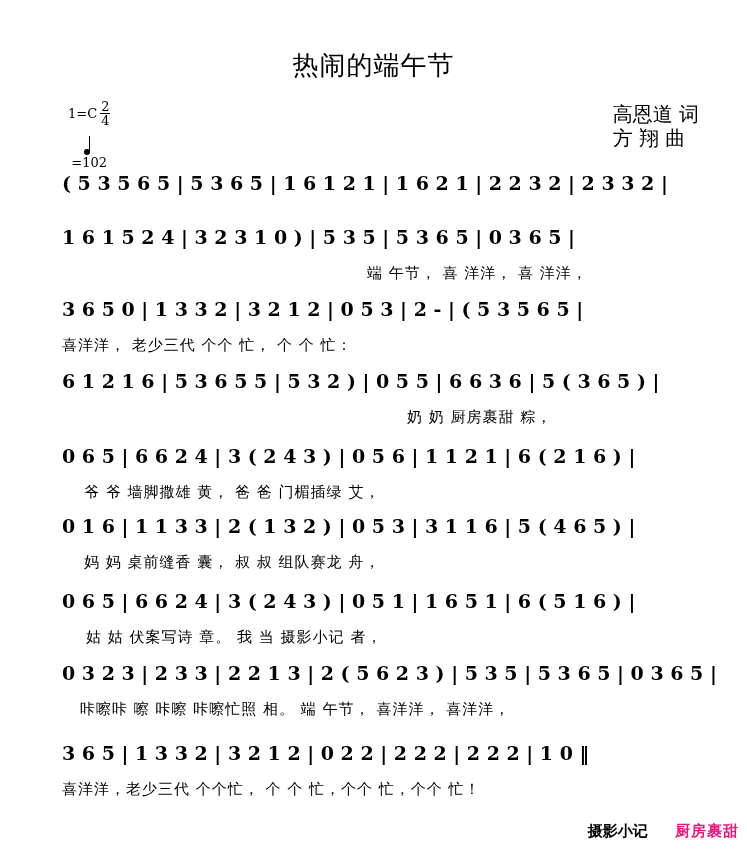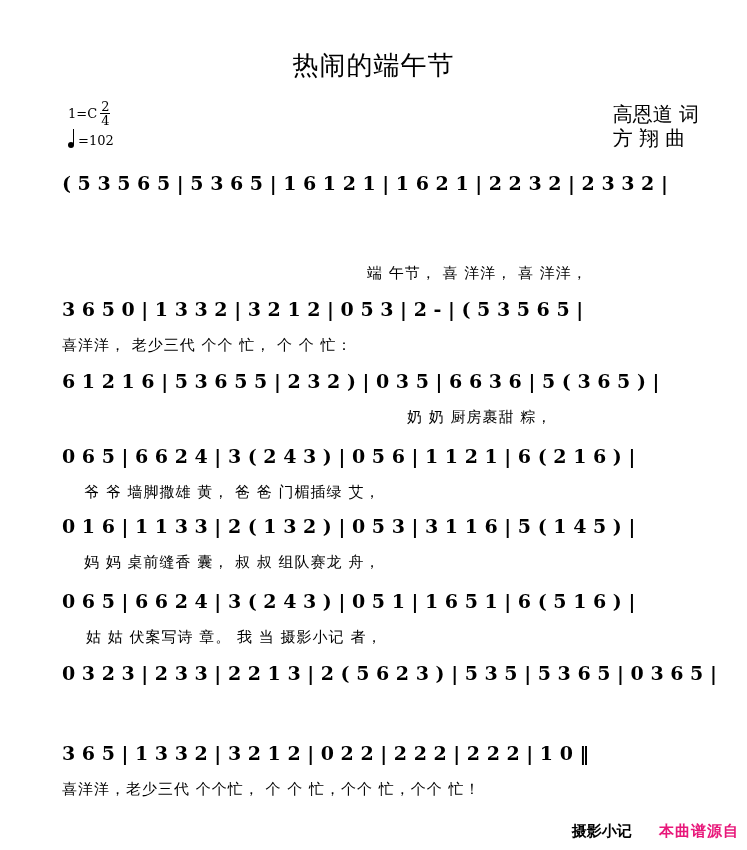--- a/index.html
+++ b/index.html
@@ -1,24 +1,24 @@
 <!DOCTYPE html>
 <html><head>
 <meta charset="utf-8">
 <style>
   html, body { margin:0; padding:0; background:#ffffff; }
   body { width:747px; height:850px; position:relative; overflow:hidden;
          font-family:"DejaVu Serif","Liberation Serif",serif; color:#000; }
   .title { position:absolute; top:48px; left:0; width:747px; text-align:center;
            font-size:26px; font-family:"DejaVu Sans","Liberation Sans",sans-serif; letter-spacing:1px; }
   .meta-left { position:absolute; left:68px; top:100px; font-size:13px; line-height:16px; }
-  .key { display:flex; align-items:center; }
+  .key { display:flex; align-items:center;justify-content:center; }
   .frac { display:inline-flex; flex-direction:column; align-items:center; margin-left:3px; font-size:13px; line-height:13px; }
   .frac span:first-child { border-bottom:1px solid #000; padding:0 1px; }
-  .tempo { display:flex; align-items:center; margin-top:6px; }
+  .tempo { display:flex; align-items:center; margin-top:14px;flex-direction:column; }
   .note-glyph { display:inline-block; width:6px; height:6px; border-radius:50%; background:#000; position:relative; margin-right:4px; margin-top:8px; }
   .note-glyph::after { content:""; position:absolute; right:0; bottom:3px; width:1.5px; height:16px; background:#000; }
   .meta-right { position:absolute; right:48px; top:102px; font-size:20px; line-height:24px; text-align:left;
                 font-family:"DejaVu Sans","Liberation Sans",sans-serif; }
   .line { position:absolute; left:62px; width:640px; height:70px; }
   .notes { position:absolute; top:0; left:0; height:26px; width:100%; white-space:nowrap;
            font-weight:bold; font-size:19px; }
   .lyrics { position:absolute; top:38px; left:0; width:100%; white-space:nowrap;
             font-family:"DejaVu Sans","Liberation Sans",sans-serif; font-size:15px; letter-spacing:1px; }
   .footer { position:absolute; right:8px; top:822px; font-size:15px; font-weight:bold;
@@ -48,46 +48,48 @@
 <div class="meta-right">
   <div>高恩道 词</div>
   <div>方  翔 曲</div>
 </div>
 
 <div class="line" style="top:172px">
   <div class="notes">( 5 3 5 6 5 | 5 3  6 5 | 1 6 1  2 1 | 1 6  2 1 | 2 2  3 2 | 2 3  3 2 |</div>
   <div class="lyrics"></div>
 </div>
 <div class="line" style="top:226px">
+  <div class="notes">1 6 1  5 2 4 | 3 2 3  1 0 ) | 5   3 5 | 5 3  6 5 | 0 3  6 5 |</div>
   <div class="lyrics" style="left:305px">端   午节，   喜  洋洋，   喜  洋洋，</div>
 </div>
 <div class="line" style="top:298px">
   <div class="notes">3 6 5 0 | 1 3 3 2 | 3 2  1 2 | 0 5   3 | 2  - | ( 5 3 5  6 5 |</div>
   <div class="lyrics">喜洋洋，   老少三代   个个 忙，      个     个    忙：</div>
 </div>
 <div class="line" style="top:370px">
-  <div class="notes">6 1 2  1 6 | 5 3 6  5 5 | 2 3  2 ) | 0 3   5 | 6 6 3 6 | 5 ( 3 6 5 ) |</div>
+  <div class="notes">6 1 2  1 6 | 5 3 6  5 5 | 5 3  2 ) | 0 5   5 | 6 6 3 6 | 5 ( 3 6 5 ) |</div>
   <div class="lyrics" style="left:345px">奶     奶    厨房裹甜    粽，</div>
 </div>
 <div class="line" style="top:445px">
   <div class="notes">0 6   5 | 6 6 2 4 | 3 ( 2 4 3 ) | 0 5   6 | 1 1 2 1 | 6 ( 2 1 6 ) |</div>
   <div class="lyrics" style="left:22px">爷     爷    墙脚撒雄    黄，        爸     爸    门楣插绿    艾，</div>
 </div>
 <div class="line" style="top:515px">
-  <div class="notes">0 1   6 | 1 1 3 3 | 2 ( 1 3 2 ) | 0 5   3 | 3 1 1 6 | 5 ( 1 4 5 ) |</div>
+  <div class="notes">0 1   6 | 1 1 3 3 | 2 ( 1 3 2 ) | 0 5   3 | 3 1 1 6 | 5 ( 4 6 5 ) |</div>
   <div class="lyrics" style="left:22px">妈     妈    桌前缝香    囊，        叔     叔    组队赛龙    舟，</div>
 </div>
 <div class="line" style="top:590px">
   <div class="notes">0 6   5 | 6 6 2 4 | 3 ( 2 4 3 ) | 0 5   1 | 1 6 5 1 | 6 ( 5 1 6 ) |</div>
   <div class="lyrics" style="left:24px">姑     姑    伏案写诗    章。        我     当    摄影小记    者，</div>
 </div>
 <div class="line" style="top:662px">
   <div class="notes">0 3 2 3 | 2  3 3 | 2 2 1 3 | 2 ( 5 6 2 3 ) | 5  3 5 | 5 3 6 5 | 0 3 6 5 |</div>
+  <div class="lyrics" style="left:18px">咔嚓咔  嚓  咔嚓   咔嚓忙照   相。        端 午节，  喜洋洋，  喜洋洋，</div>
 </div>
 <div class="line" style="top:742px">
   <div class="notes">3 6 5 | 1 3 3 2 | 3 2  1 2 | 0 2   2 | 2  2 2 | 2  2 2 | 1  0 ‖</div>
   <div class="lyrics">喜洋洋，老少三代   个个忙，     个    个    忙，个个   忙，个个   忙！</div>
 </div>
 
 <div class="footer">
   <span class="src">摄影小记</span>
-  <span class="site">本曲谱源自</span>
+  <span class="site">厨房裹甜</span>
 </div>
 
 </body></html>

